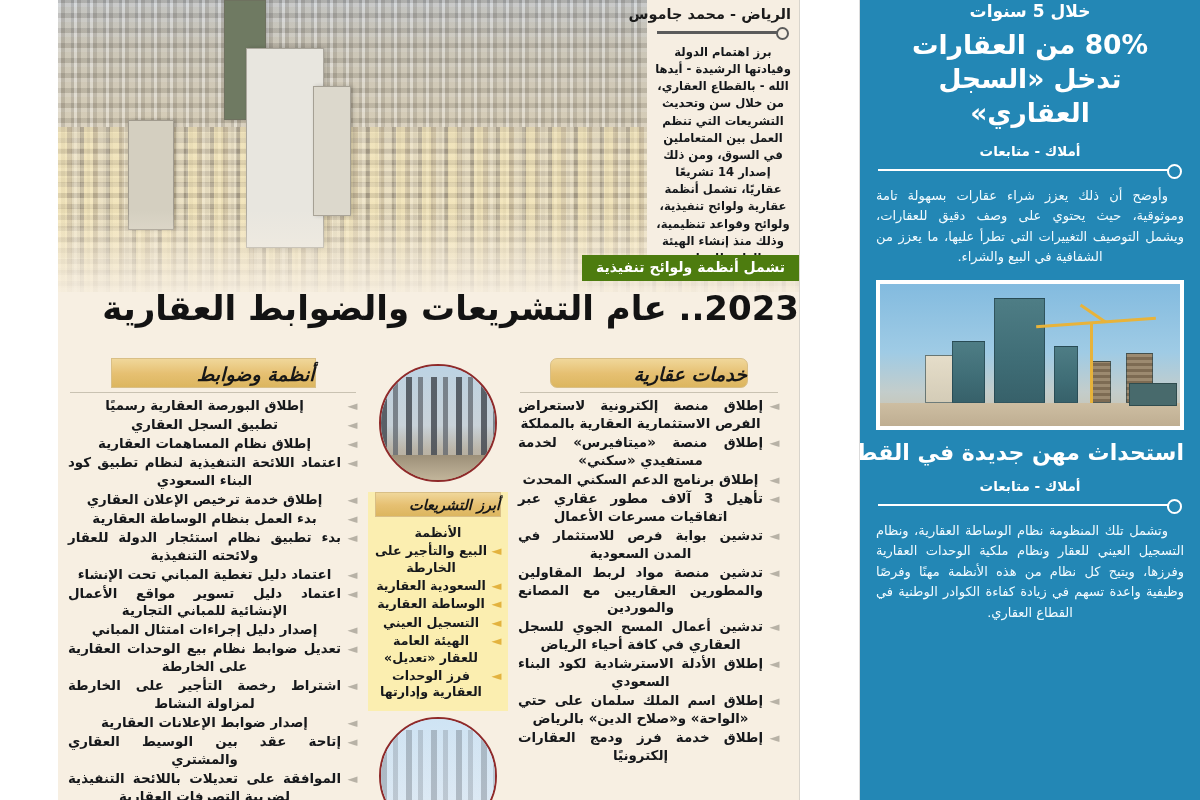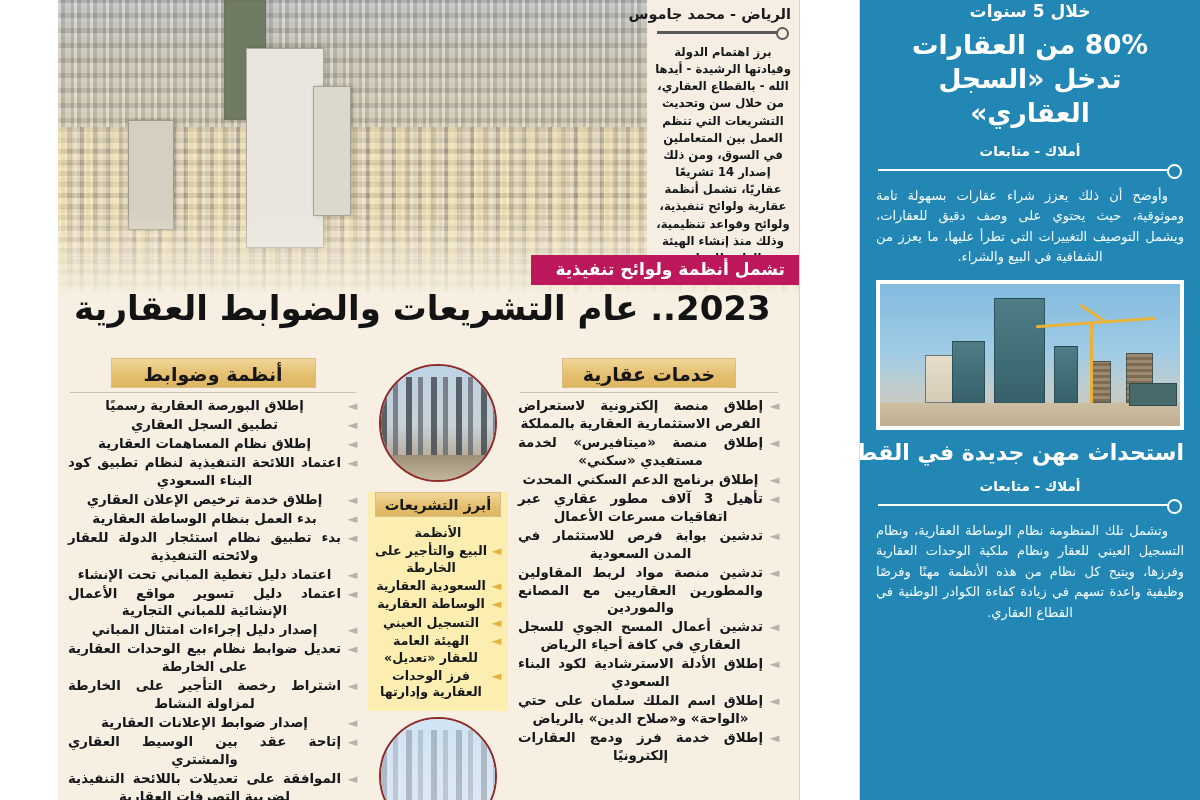--- a/index.html
+++ b/index.html
@@ -143,34 +143,34 @@
     line-height: 1.48;
     font-weight: 700;
     color: #14171a;
     text-align: center;
   }
 
   
   .kicker-strip {
     position: absolute;
     top: 255px; right: 0;
-    background: #be185d;
+    background: #4d7c0f;
     color: #ffffff;
-    font-size: 17px;
-    font-weight: 700;
-    padding: 4px 14px 6px 24px;
+    font-size: 14px;
+    font-weight: 700;
+    padding: 4px 14px 6px 14px;
     letter-spacing: 0;
     white-space: nowrap;
   }
 
   
   .headline {
     position: absolute;
-    top: 288px; right: 0; left: 16px;
-    text-align: left;
+    top: 288px; right: 0; left: 4px;
+    text-align: right;
     font-size: 34px;
     font-weight: 700;
     color: #131313;
     letter-spacing: -0.5px;
     white-space: nowrap;
   }
 
   
   .cols {
     position: absolute;
@@ -181,32 +181,33 @@
   }
   .col { position: relative; }
 
   .col-right { width: 310px; flex: 0 0 310px; padding: 0 10px; }
   .col-mid   { width: 140px; flex: 0 0 140px; padding: 0 0px; }
   .col-left  { width: 282px; flex: 0 0 282px; padding: 0 10px; }
 
   .col-head {
     height: 30px;
     line-height: 30px;
-    text-align: center;
+    text-align: right;
     font-size: 19px;
     font-weight: 700;
     color: #171717;
     background: linear-gradient(180deg,#f0d79a 0%, #e6c072 52%, #dcb65f 100%);
     border: 1px solid #d9bf86;
     width: 200px;
     margin: 0 auto 0 auto;
     white-space: nowrap;
+    font-style: italic;
   }
   .col-right .col-head { width: 205px; }
-  .col-left  .col-head { width: 174px; }
+  .col-left  .col-head { width: 198px; border-radius: 7px; }
   .col-mid   .col-head {
     width: 126px;
     height: 25px; line-height: 25px;
     font-size: 14.5px;
     margin: 8px auto;
   }
   .col-rule {
     height: 1px;
     background: #c9c2b2;
     margin: 4px 2px 4px 2px;

